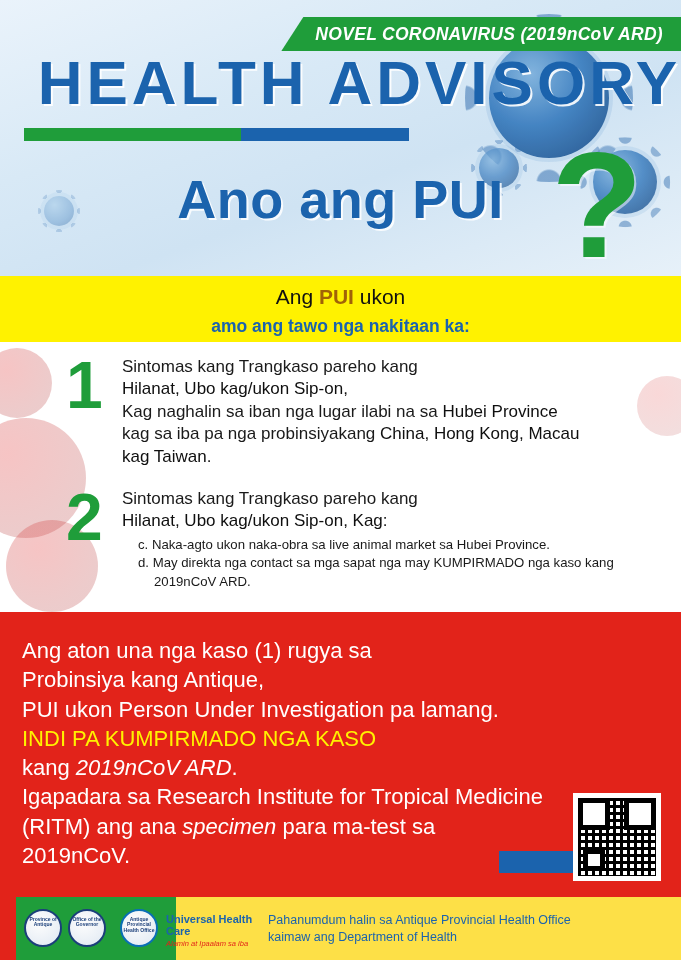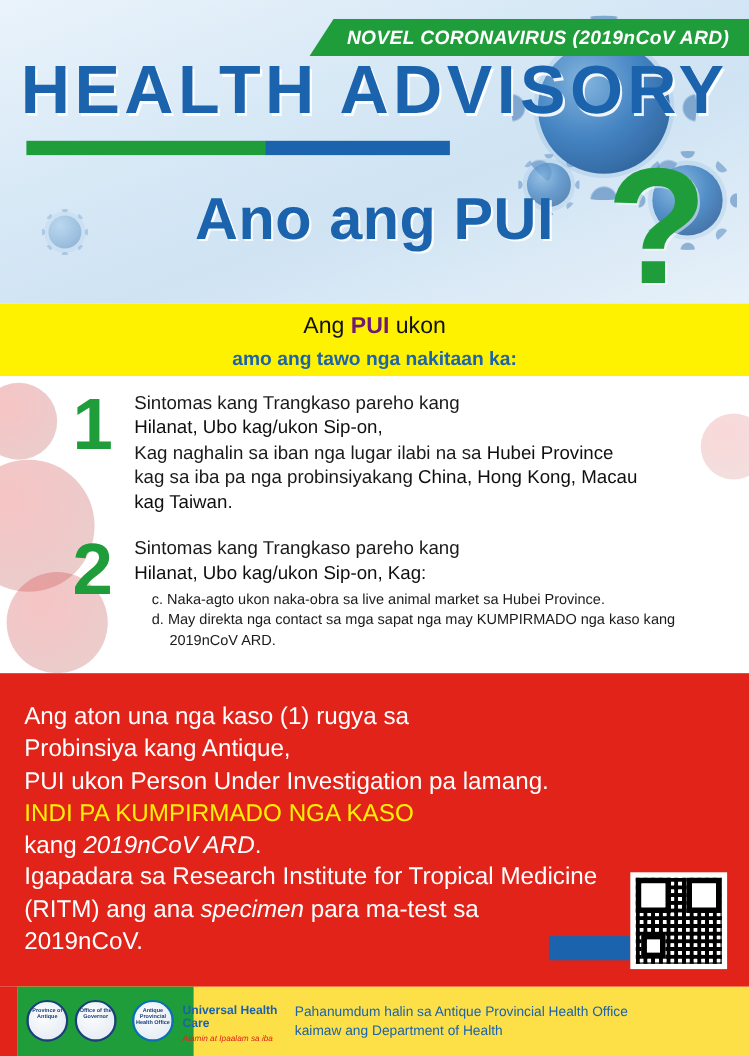--- a/index.html
+++ b/index.html
@@ -51,21 +51,21 @@
     clip-path:polygon(22px 0, 100% 0, 100% 100%, 0 100%);
   }
   .ribbon span {
     color:#ffffff; font-weight:bold; font-style:italic;
     font-size:17.5px; letter-spacing:.3px; white-space:nowrap;
   }
 
   .ha-wrap { position:absolute; left:0; top:52px; width:681px; }
   .ha-title {
     font-size:62px; font-weight:bold; color:#1b63ad;
-    letter-spacing:4px; text-align:center;
+    letter-spacing:4px; text-align:right;
     text-shadow:2px 2px 0 rgba(255,255,255,.9);
     line-height:1;
   }
   .bar-green {
     position:absolute; left:24px; top:128px; width:217px; height:13px; background:#1f9d3a;
   }
   .bar-blue {
     position:absolute; left:241px; top:128px; width:168px; height:13px; background:#1b63ad;
   }
 
@@ -82,21 +82,21 @@
 
   
   .yellow {
     position:absolute; left:0; top:276px; width:681px; height:66px;
     background:#fff200;
   }
   .yellow .line1 {
     position:absolute; left:0; top:9px; width:681px; text-align:center;
     font-size:21px; color:#111;
   }
-  .yellow .line1 .b { font-weight:bold; color:#701a75; }
+  .yellow .line1 .b { font-weight:bold; color:#a16207; }
   .yellow .line1 .red { font-weight:bold; color:#d60b12; font-size:23px; }
   .yellow .line2 {
     position:absolute; left:0; top:40px; width:681px; text-align:center;
     font-size:17.5px; font-weight:bold; color:#1b63ad;
   }
 
   
   .body {
     position:absolute; left:0; top:342px; width:681px; height:270px;
     background:#ffffff; overflow:hidden;

